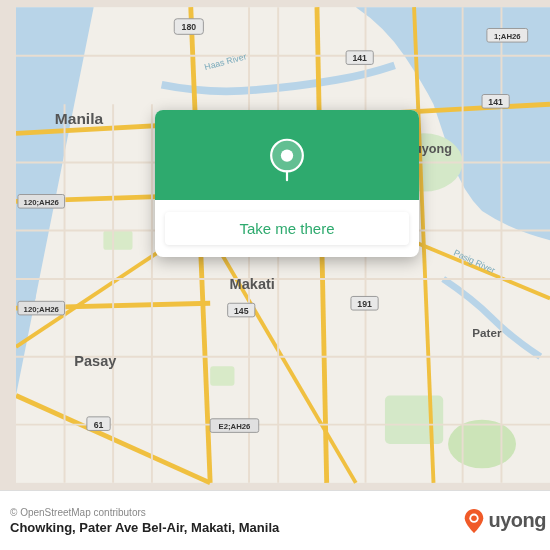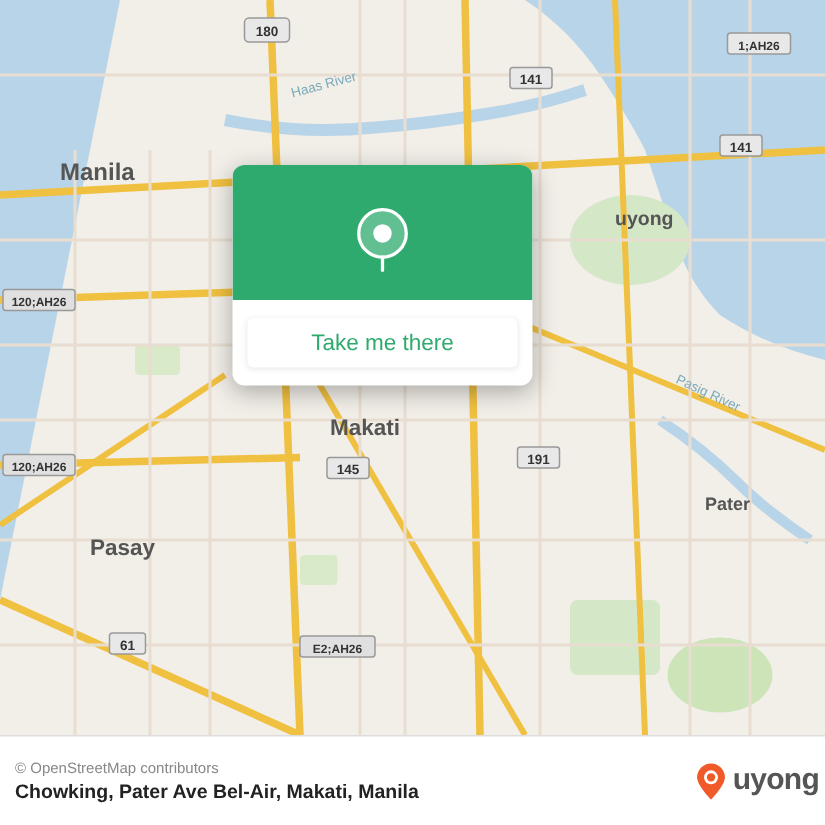--- a/index.html
+++ b/index.html
@@ -11,34 +11,35 @@
       font-family: Arial, sans-serif;
       position: relative;
     }
 
     #map-container {
       width: 550px;
       height: 490px;
       position: relative;
       overflow: hidden;
       background-color: #e8e0d8;
+      padding-left: 16px;
     }
 
     
     #map-svg {
       width: 100%;
       height: 100%;
     }
 
     
     #location-card {
       position: absolute;
       top: 110px;
       left: 155px;
-      width: 200px;
+      width: 264px;
       background: white;
       border-radius: 8px;
       box-shadow: 0 4px 16px rgba(0,0,0,0.3);
       overflow: hidden;
       display: flex;
       flex-direction: column;
       align-items: center;
     }
 
     #card-green-section {

